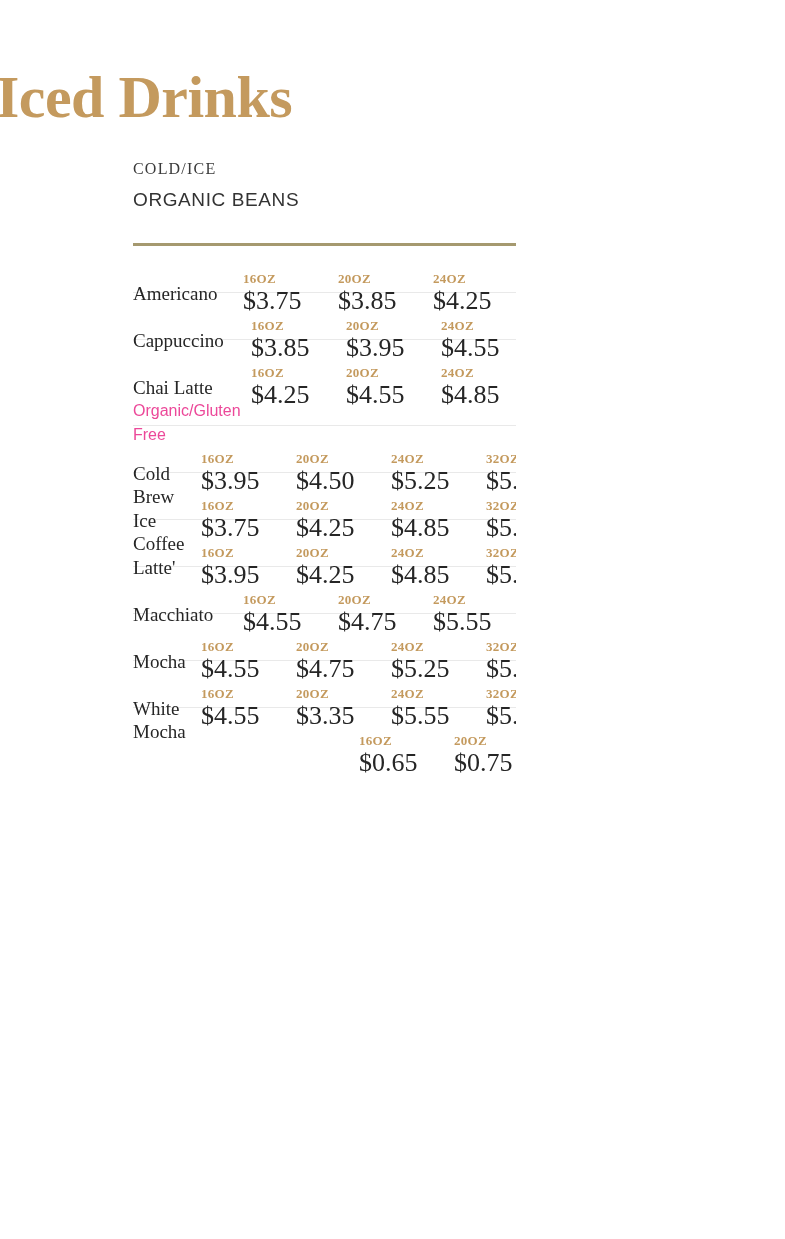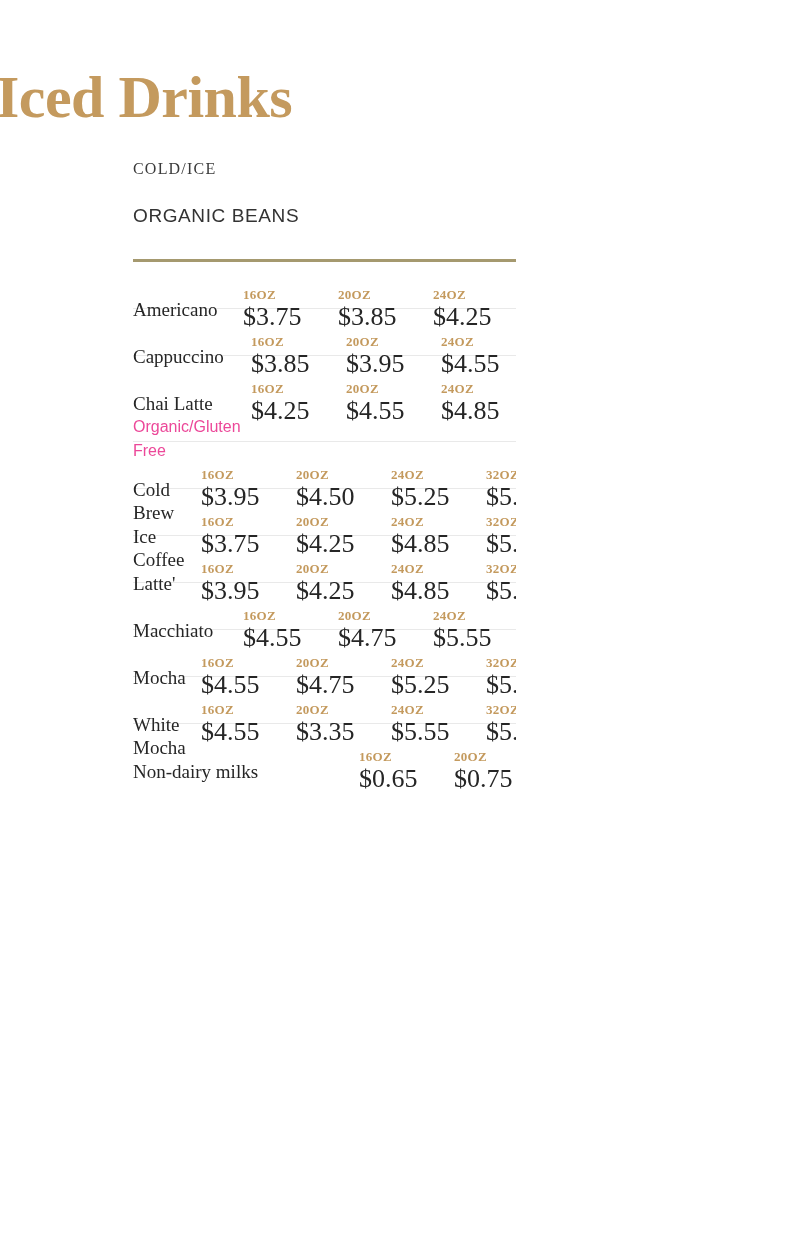--- a/index.html
+++ b/index.html
@@ -47,21 +47,21 @@
     color: #3a3a3a;
     font-weight: normal;
     margin: 0;
   }
   .section-subheading {
     font-family: "Liberation Sans", "DejaVu Sans", sans-serif;
     font-size: 19px;
     line-height: 26px;
     letter-spacing: 0.6px;
     color: #333333;
-    margin: 20px 0 0 0;
+    margin: 4px 0 0 0;
   }
 
   .rule-top {
     margin-top: 30px;
     height: 3px;
     background: #a5996f;
     width: 100%;
   }
 
   
@@ -334,21 +334,20 @@
             <span class="size-price">$5.55</span>
           </div>
           <div class="size-col">
             <span class="size-label">32OZ</span>
             <span class="size-price">$5.95</span>
           </div>
         </div>
       </div>
       <div class="menu-row" style="min-height: 86px;">
         <div class="item-label-col">
-          <p class="item-name">Non-dairy milks</p>
         </div>
         <div class="sizes cols-2">
           <div class="size-col">
             <span class="size-label">16OZ</span>
             <span class="size-price" style="margin-left: 0px;">$0.65</span>
           </div>
           <div class="size-col">
             <span class="size-label">20OZ</span>
             <span class="size-price" style="margin-left: 0px;">$0.75</span>
           </div>

